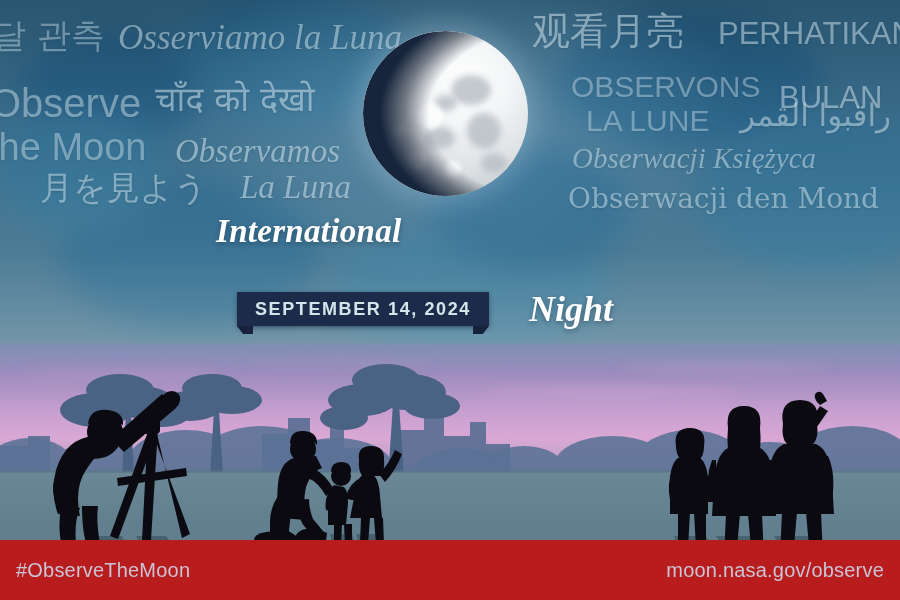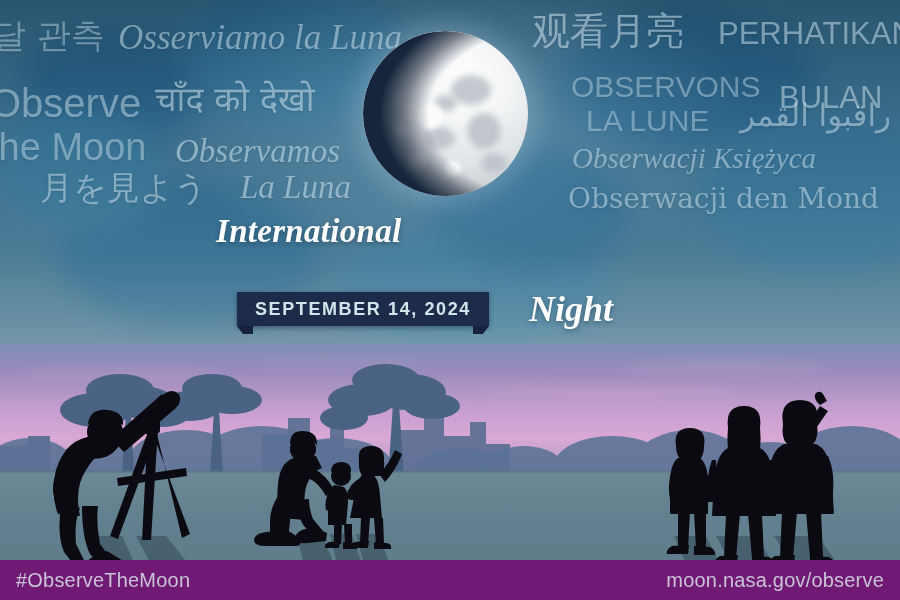--- a/index.html
+++ b/index.html
@@ -110,22 +110,22 @@
     background:linear-gradient(#6c8897 0%, #62808f 35%, #5d7a89 100%);
   }
   .ground-edge{
     position:absolute; left:0; top:126px; width:900px; height:3px;
     background:rgba(90,120,135,.6);
   }
   .sil{ position:absolute; fill:#0a0a10; }
 
   
   .footer{
-    position:absolute; left:0; bottom:0; width:900px; height:40px;
-    background:#701a75;
+    position:absolute; left:0; bottom:0; width:900px; height:60px;
+    background:#b91c1c;
     display:flex; align-items:center; justify-content:space-between;
     padding:0 16px;
   }
   .footer-text{
     font-family:"Liberation Sans", sans-serif; font-weight:400; font-size:20px;
     color:#c9c4d6; letter-spacing:.2px;
   }
 </style>
 </head>
 <body>

